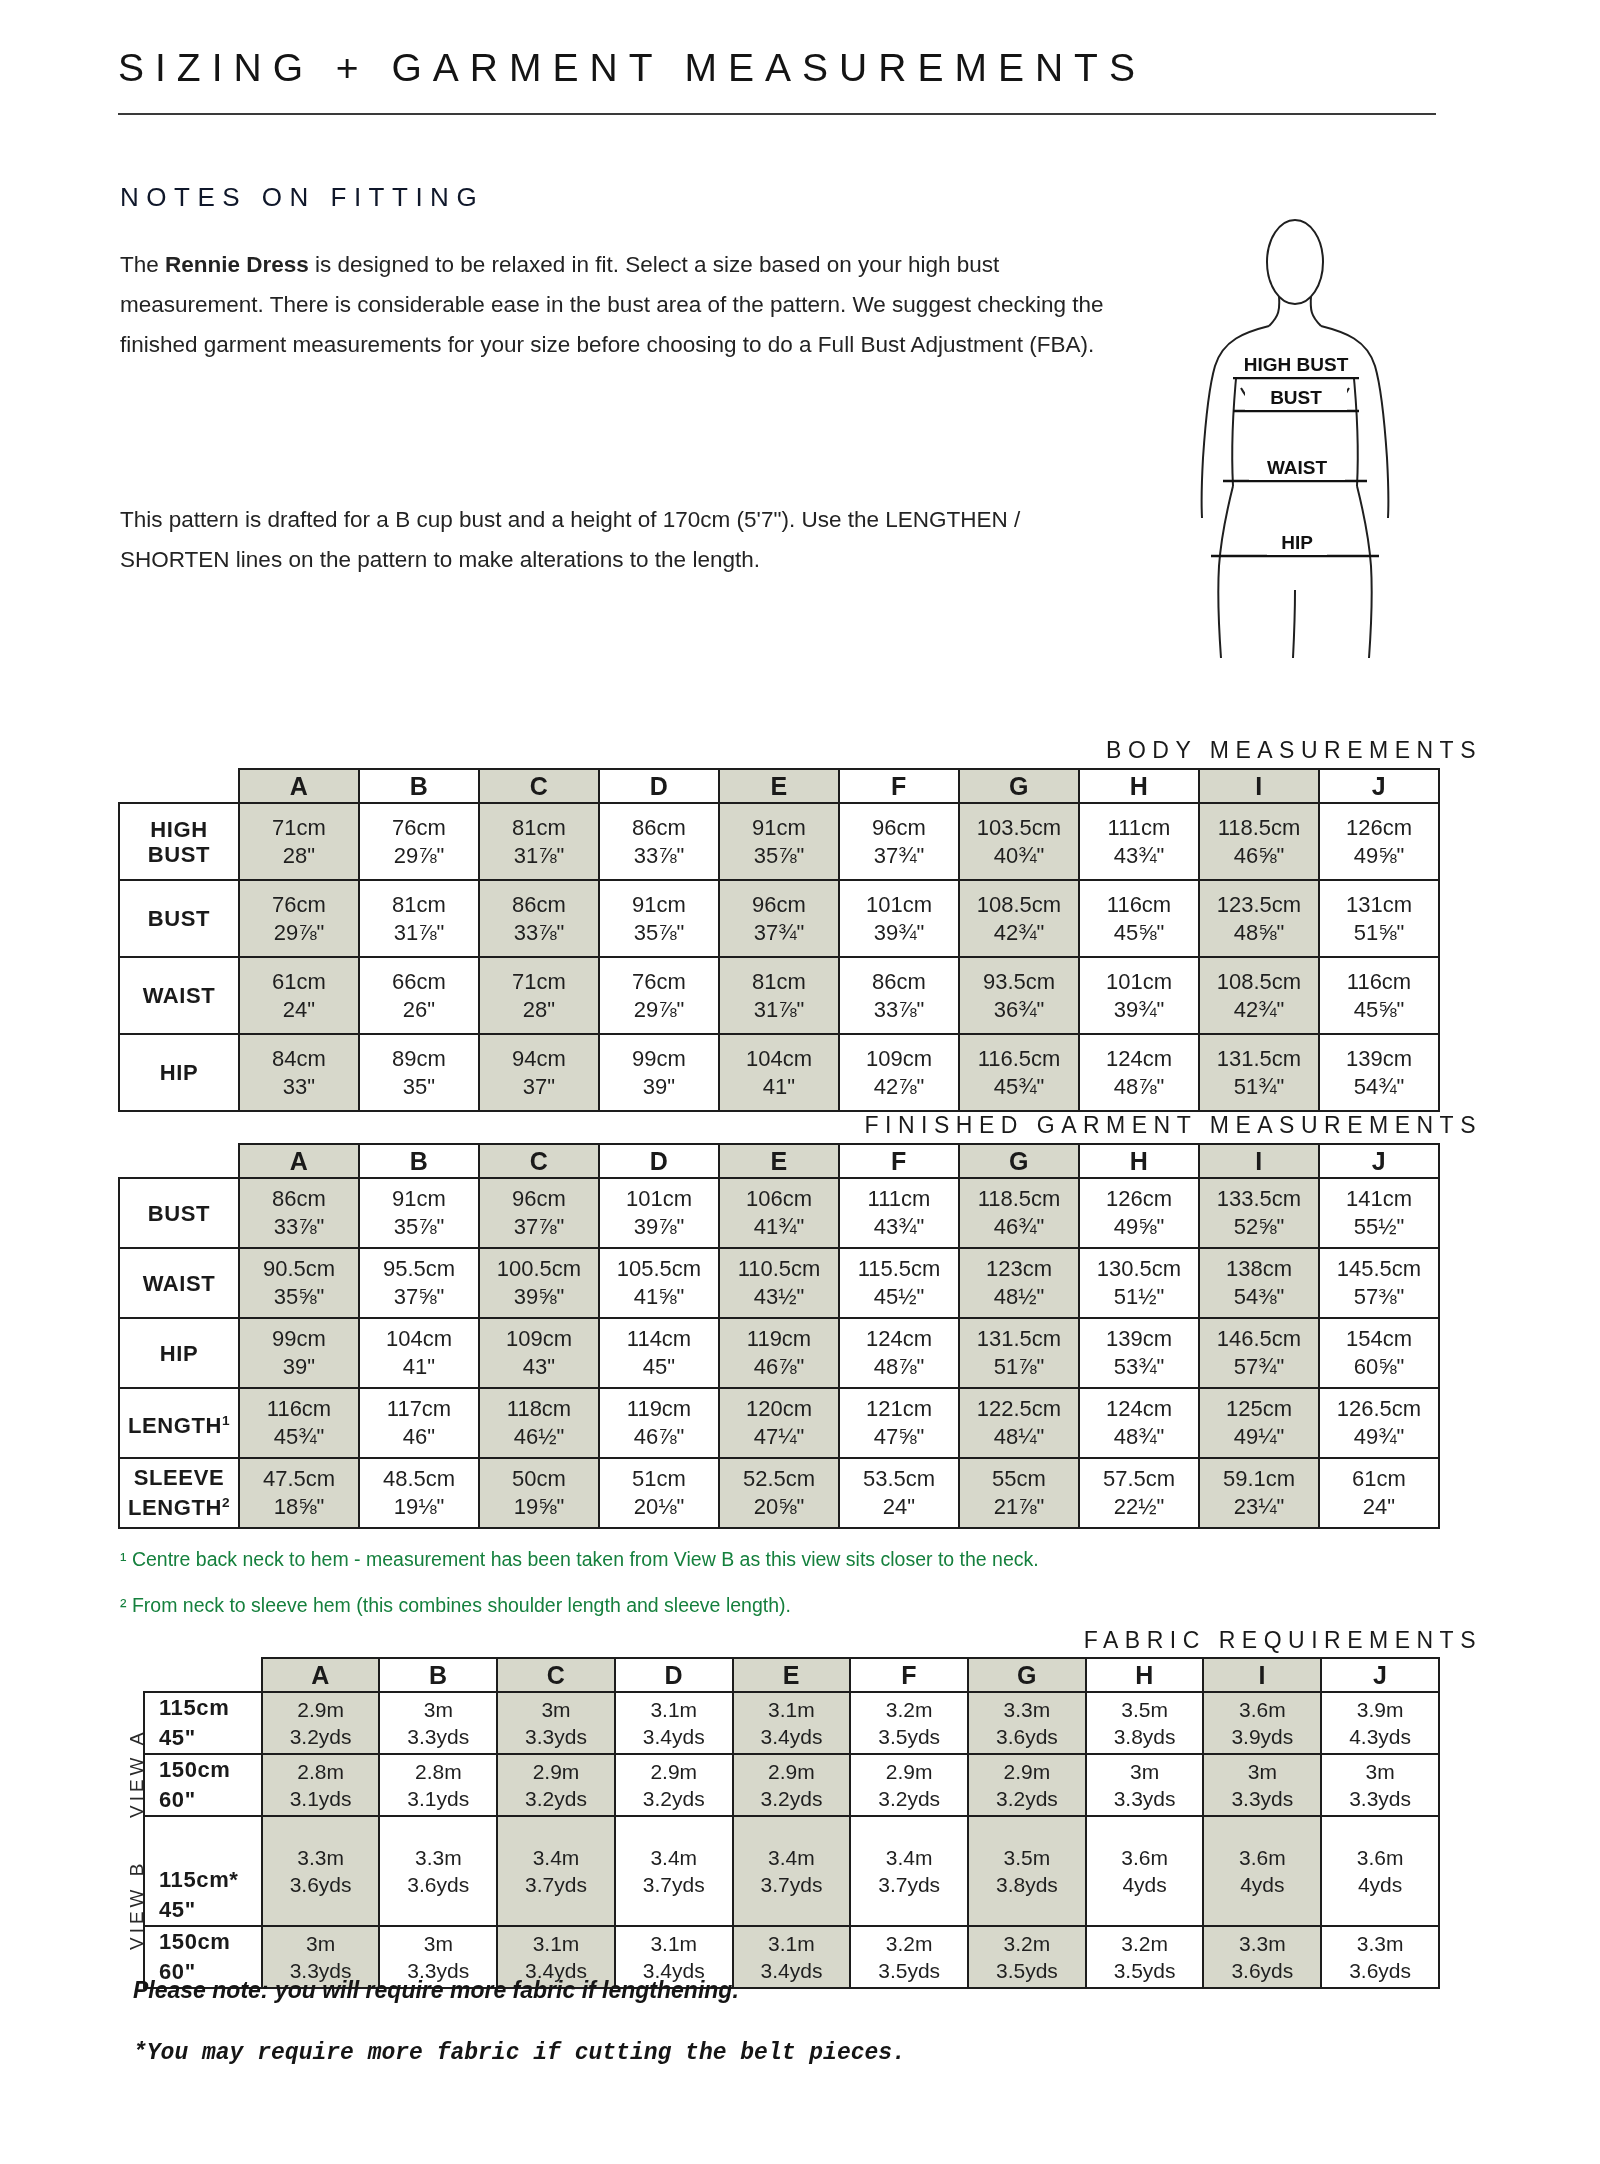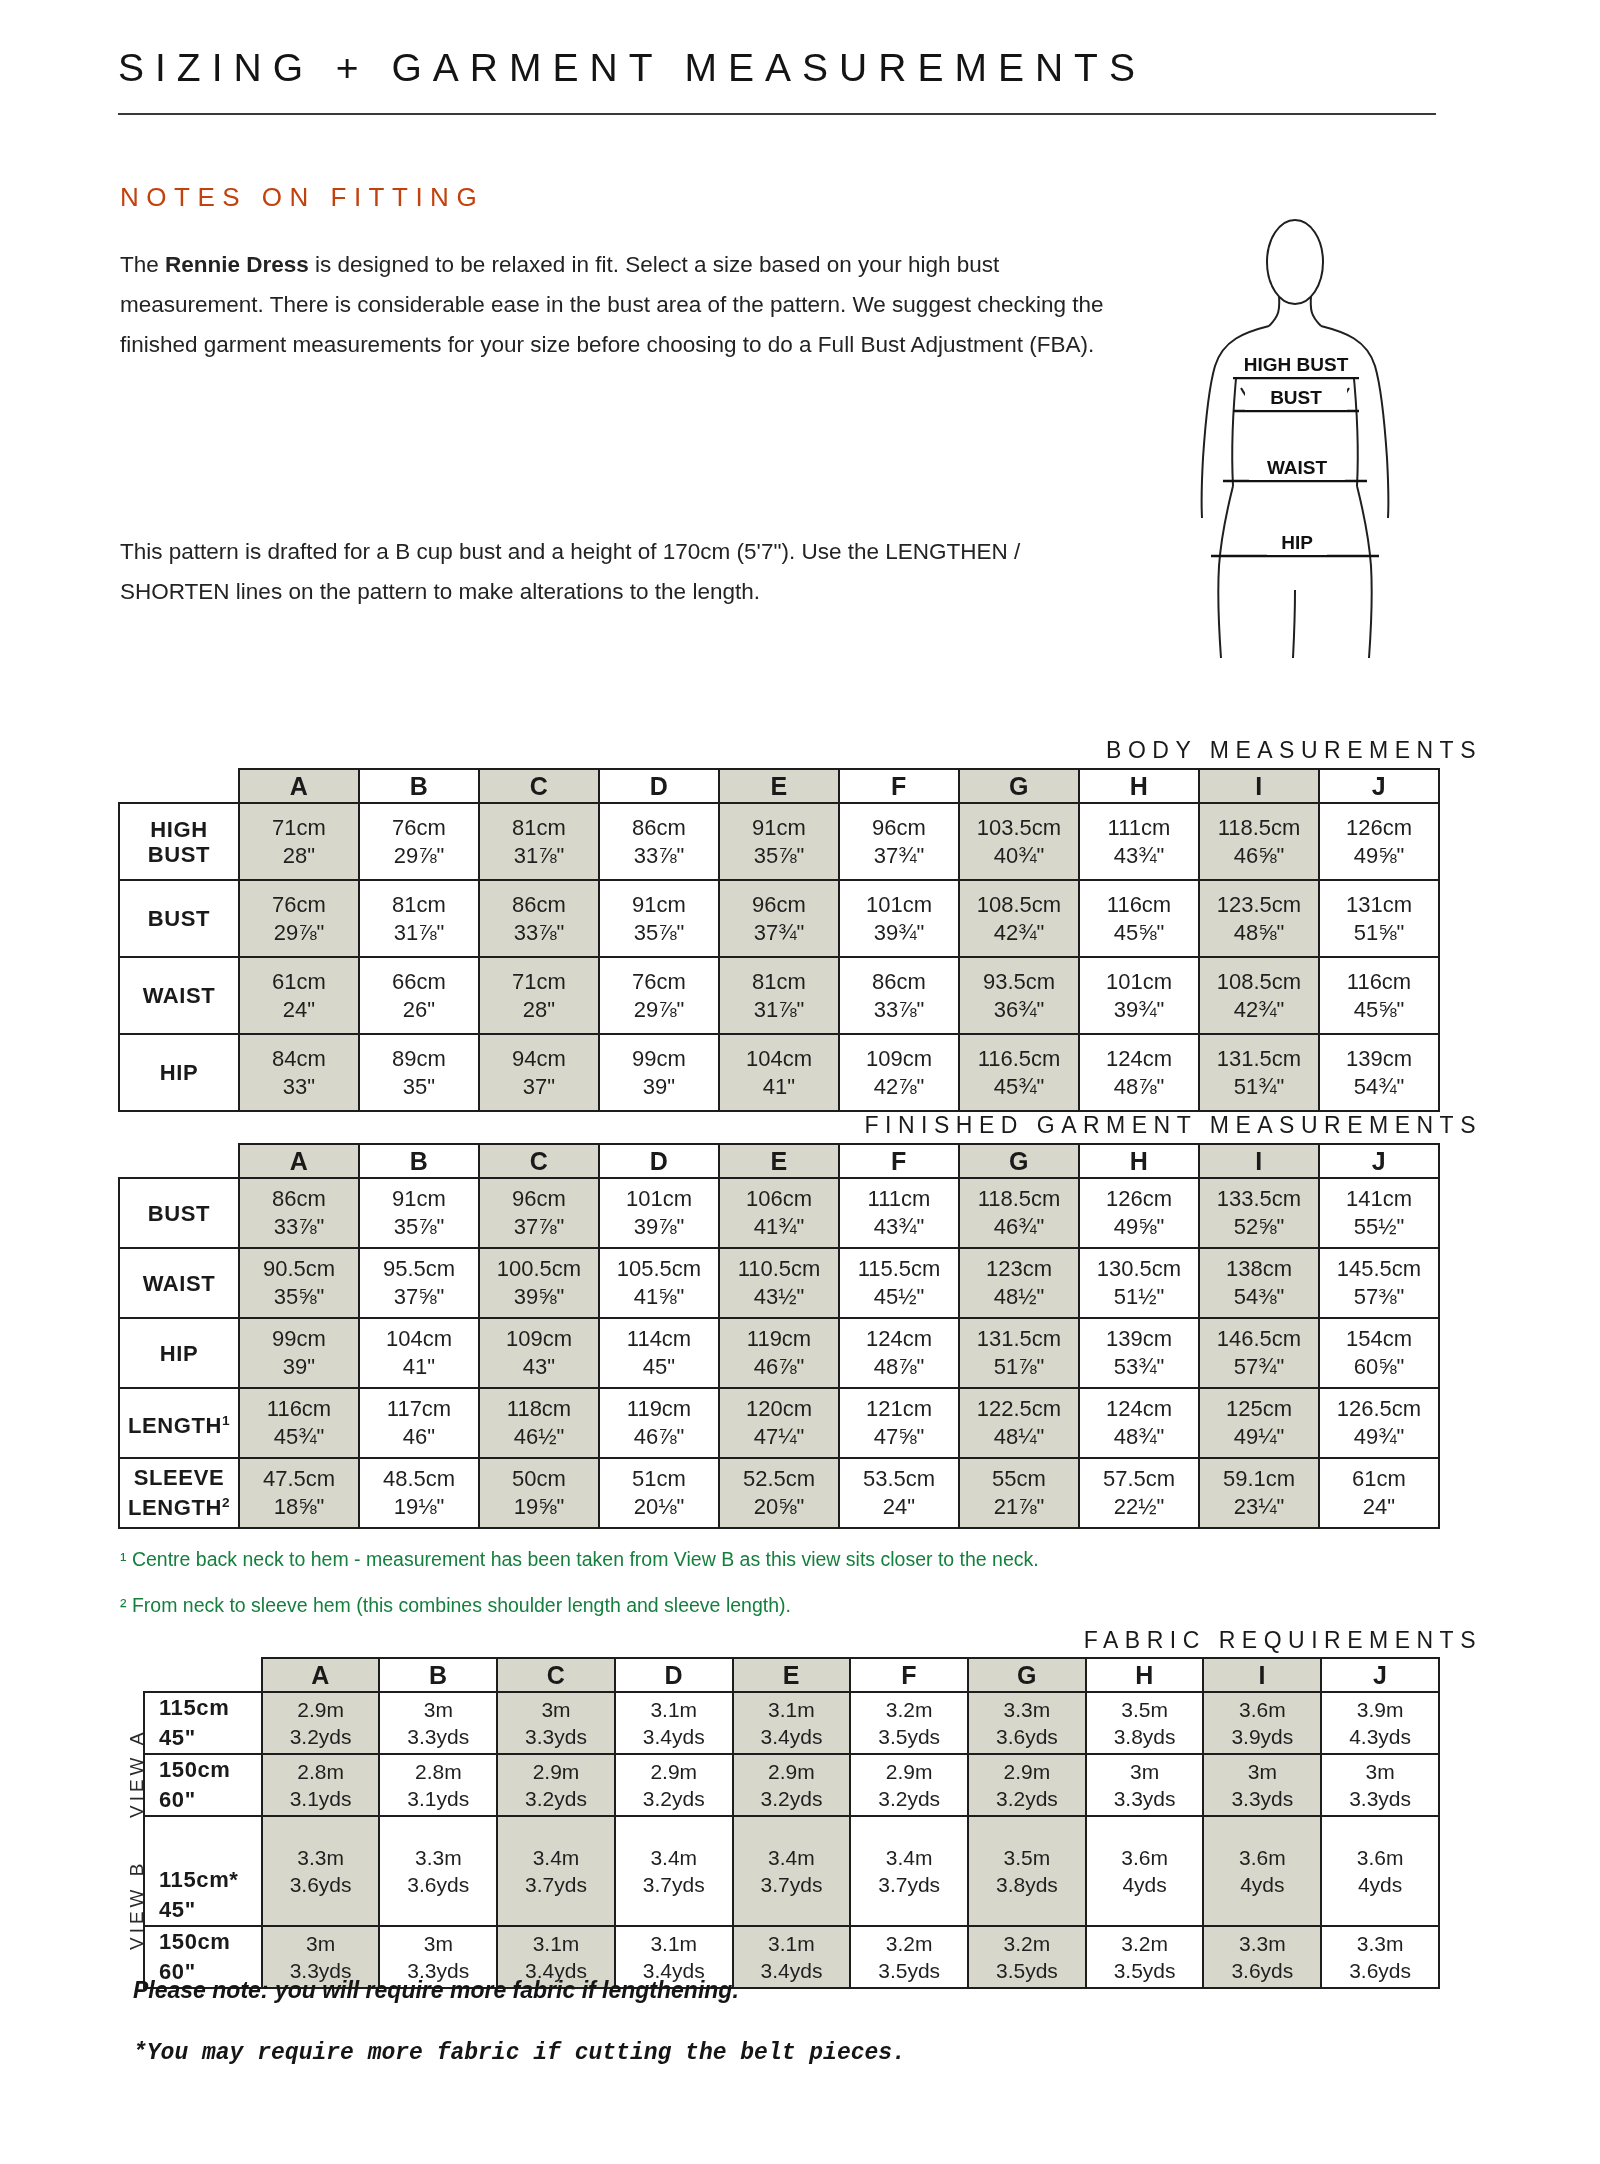--- a/index.html
+++ b/index.html
@@ -32,32 +32,32 @@
     width: 100%;
   }
 
   
   .section-head-left {
     position: absolute;
     left: 120px;
     top: 182px;
     font-size: 26px;
     letter-spacing: 7.5px;
-    color: #c2410c;
+    color: #0f172a;
   }
   .para {
     position: absolute;
     left: 120px;
     font-size: 22.5px;
     line-height: 40px;
     color: #232323;
     width: 1010px;
   }
   .para-1 { top: 245px; }
-  .para-2 { top: 500px; margin-top: 32px; }
+  .para-2 { top: 500px; }
   .para b { font-weight: 700; }
 
   
   .figure {
     position: absolute;
     left: 1175px;
     top: 218px;
     width: 240px;
     height: 440px;
   }

